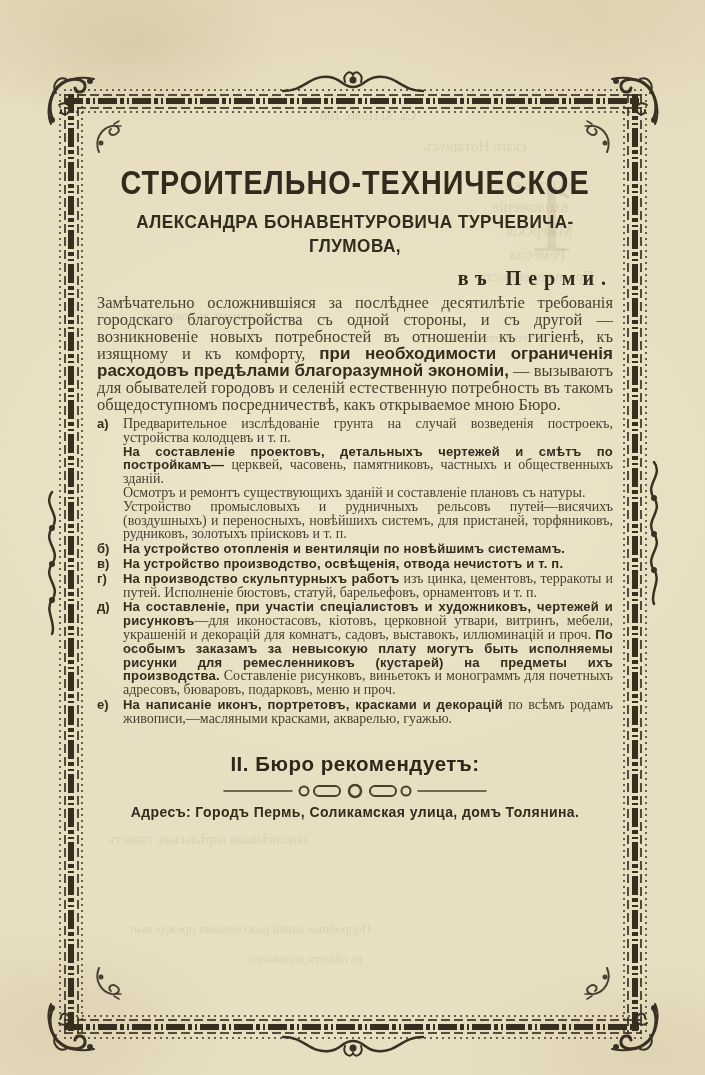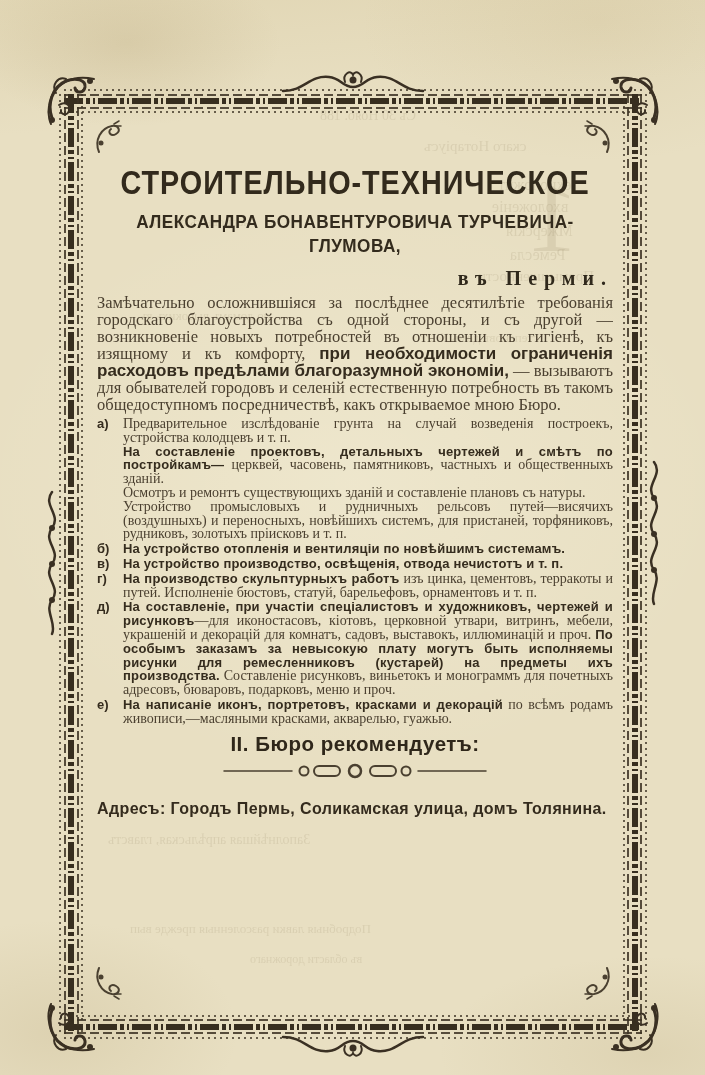--- a/index.html
+++ b/index.html
@@ -119,40 +119,40 @@
     font-size:16.5px;line-height:17px;color:var(--ink-soft);
   }
   .intro .run-b{font-size:17px;}
   .run-b{font-family:"Liberation Sans", sans-serif;font-weight:700;color:#352c1e;}
   .run-s{font-family:"Liberation Serif", serif;}
   .section-heading{
     text-align:center;font-family:"Liberation Sans", sans-serif;font-weight:700;
     font-size:20.5px;color:#2f271a;letter-spacing:.5px;
   }
   .sh1{margin-top:7px;}
-  .sh2{margin-top:6px;}
+  .sh2{margin-top:26px;}
   .order-list{margin-top:4px;}
   .item{position:relative;padding-left:26px;margin-top:1px;
     font-size:14px;line-height:13.8px;color:var(--ink-soft);}
   .item .run-b{font-size:13px;letter-spacing:.2px;}
   .item-label{
     position:absolute;left:0;top:0;
     font-family:"Liberation Sans", sans-serif;font-weight:700;font-size:13px;color:#352c1e;
   }
   .item-par{text-align:justify;}
   .recommend{
     margin-top:7px;text-align:justify;text-indent:28px;
     font-size:16.5px;line-height:19px;color:var(--ink-soft);
   }
   .divider{display:block;margin:0 auto;}
   .div1{margin-top:6px;}
   .address{
-    margin-top:20px;
+    margin-top:4px;text-align:center;
     font-family:"Liberation Sans", sans-serif;font-weight:700;
-    font-size:16px;color:#342b1d;letter-spacing:.4px;
+    font-size:14px;color:#342b1d;letter-spacing:.4px;
   }
 </style>
 </head>
 <body>
 
 <div class="paper-texture"></div>
 <div id="ghost-layer">
     <div class="ghost" style="left: 320px; top: 108px; font-size: 14px;">Съ 30 Нояб. 188</div>
     <div class="ghost" style="left: 424px; top: 138px; font-size: 15px;">скаго Нотаріусъ</div>
     <div class="ghost" style="left: 528px; top: 160px; font-size: 100px;">1</div>

